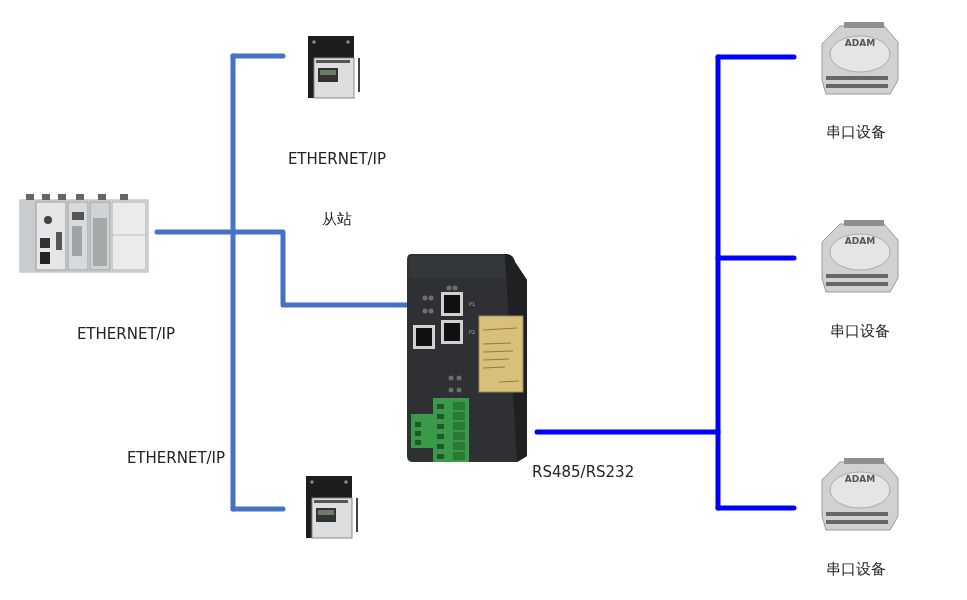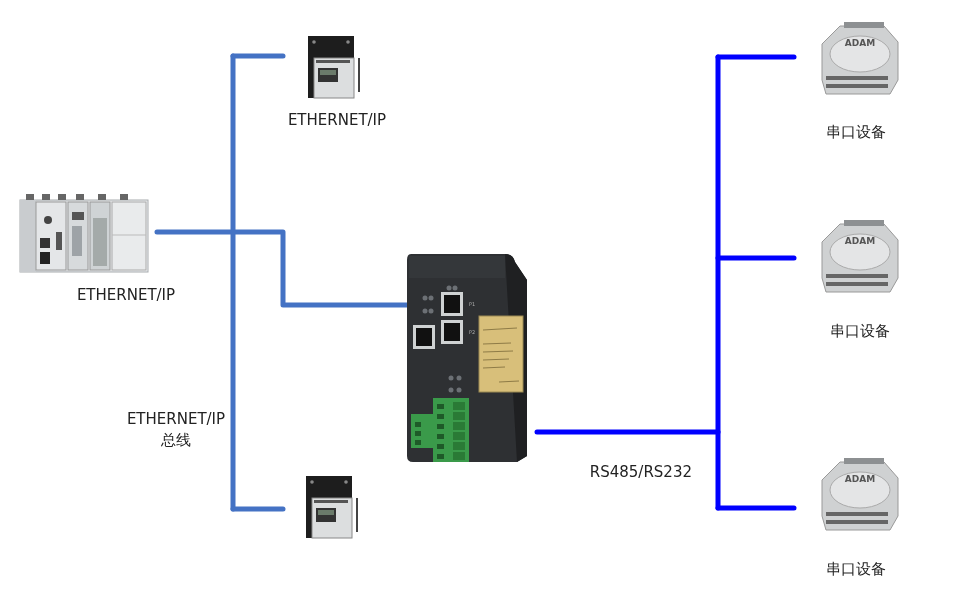--- a/index.html
+++ b/index.html
@@ -1,21 +1,21 @@
 <!DOCTYPE html>
 <html><head>
   <meta charset="utf-8">
   <style>
     html, body { margin: 0; padding: 0; background: #ffffff; }
     body { width: 967px; height: 600px; position: relative; overflow: hidden;
            font-family: "DejaVu Sans", "Liberation Sans", sans-serif; color: #1a1a1a; }
     .abs { position: absolute; text-align: center; }
     svg.lines { position: absolute; left: 0; top: 0; }
     .label { position: absolute; text-align: center; font-size: 15px; line-height: 21px; color: #222; }
-    .label span { display: block; }
+    .label span { display: block; margin-top: 39px; }
     
     .plc { left: 18px; top: 190px; width: 132px; height: 84px; }
     
     .drive { width: 54px; height: 64px; }
     
     .gw { left: 405px; top: 250px; width: 122px; height: 215px; }
     
     .adam { width: 80px; height: 76px; }
   </style>
 </head>
@@ -80,25 +80,25 @@
     <rect x="12" y="34" width="20" height="14" fill="#333"></rect>
     <rect x="14" y="36" width="16" height="5" fill="#6b7b6b"></rect>
     <rect x="10" y="26" width="34" height="3" fill="#555"></rect>
     <circle cx="8" cy="8" r="1.8" fill="#888"></circle>
       <circle cx="42" cy="8" r="1.8" fill="#888"></circle>
     <rect x="52" y="24" width="2" height="34" fill="#444"></rect>
   </svg>
 </div>
 <div class="label" style="left:263px; top:110px; width:148px;">
   <span>ETHERNET/IP</span>
+  <span>从站</span>
 </div>
 
 <div class="label" style="left:102px; top:409px; width:148px;">
   <span>ETHERNET/IP</span>
-  <span>总线</span>
 </div>
 
 <div class="abs drive" style="left:304px; top:474px;">
   <svg width="56" height="66" viewBox="0 0 56 66">
     <rect x="2" y="2" width="46" height="62" fill="#1d1d1d"></rect>
     <rect x="8" y="24" width="40" height="40" fill="#dcdedf" stroke="#888"></rect>
     <rect x="12" y="34" width="20" height="14" fill="#333"></rect>
     <rect x="14" y="36" width="16" height="5" fill="#6b7b6b"></rect>
     <rect x="10" y="26" width="34" height="3" fill="#555"></rect>
     <circle cx="8" cy="8" r="1.8" fill="#888"></circle>
@@ -165,21 +165,21 @@
       <rect x="48" y="152" width="12" height="8"></rect>
         <rect x="48" y="162" width="12" height="8"></rect>
         <rect x="48" y="172" width="12" height="8"></rect>
       <rect x="48" y="182" width="12" height="8"></rect>
         <rect x="48" y="192" width="12" height="8"></rect>
         <rect x="48" y="202" width="12" height="8"></rect>
     </g>
   </svg>
 </div>
 
-<div class="label" style="left:552px; top:462px; width:140px; text-align:right;">RS485/RS232</div>
+<div class="label" style="left:532px; top:462px; width:140px; text-align:left;">RS485/RS232</div>
 
 <div class="abs adam" style="left:820px; top:20px;">
   <svg width="80" height="76" viewBox="0 0 80 76">
     <path d="M20 6 L64 6 L78 22 L78 60 L70 74 L6 74 L2 60 L2 24 Z" fill="#cfd1d2" stroke="#999"></path>
     <g fill="#8d9092">
         <rect x="24" y="2" width="40" height="6"></rect>
       </g>
     <ellipse cx="40" cy="34" rx="30" ry="18" fill="#e4e5e6" stroke="#aaa"></ellipse>
     <text x="40" y="26" font-size="9" font-weight="bold" fill="#555" text-anchor="middle" font-family="DejaVu Sans, sans-serif">ADAM</text>
     <g fill="#666">

